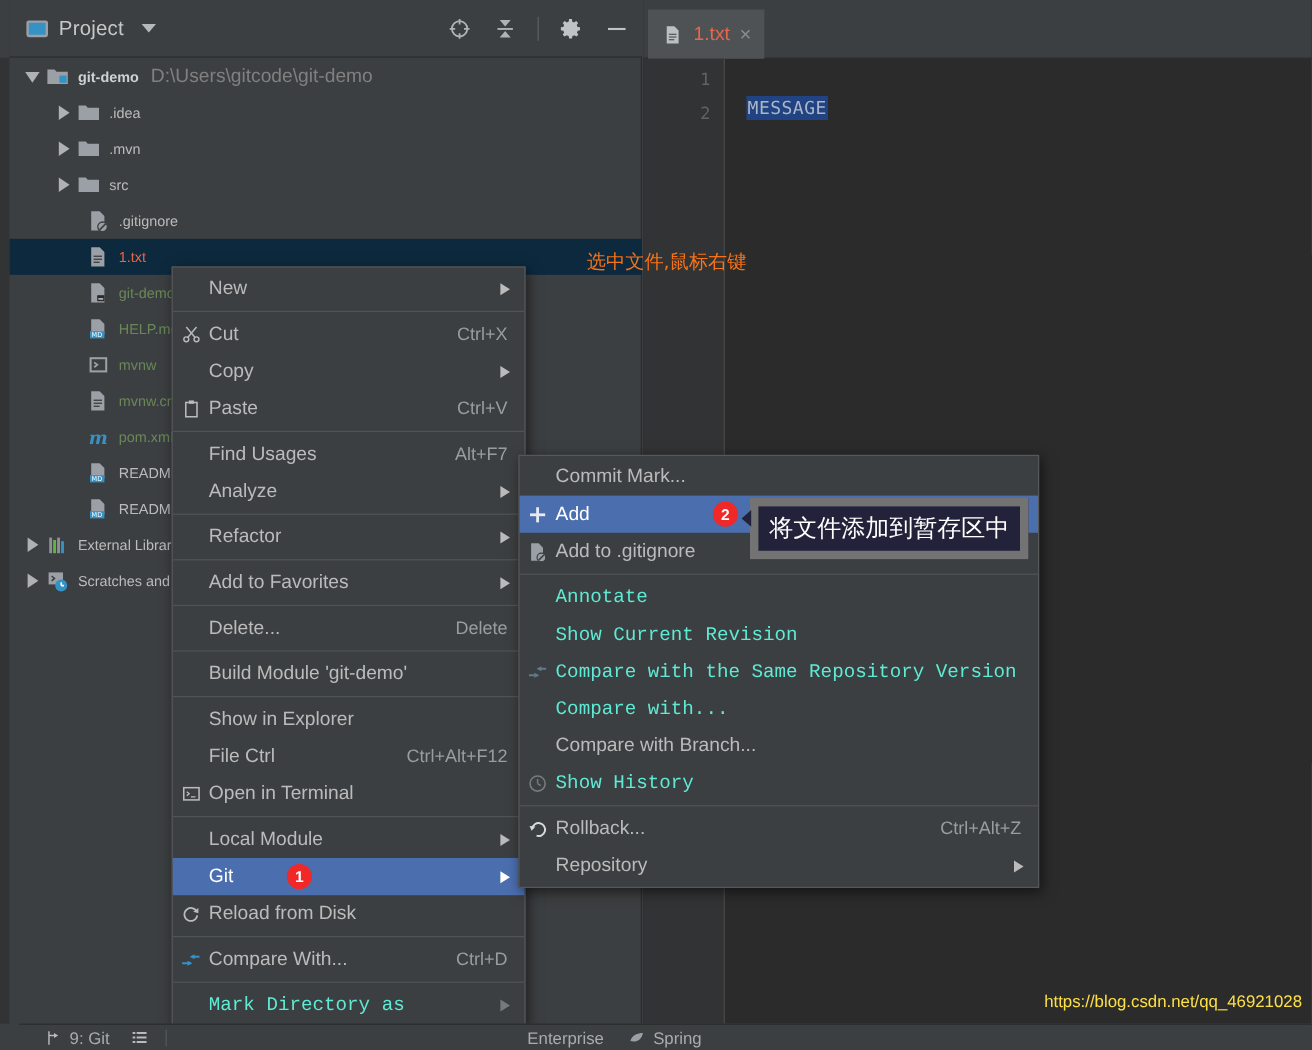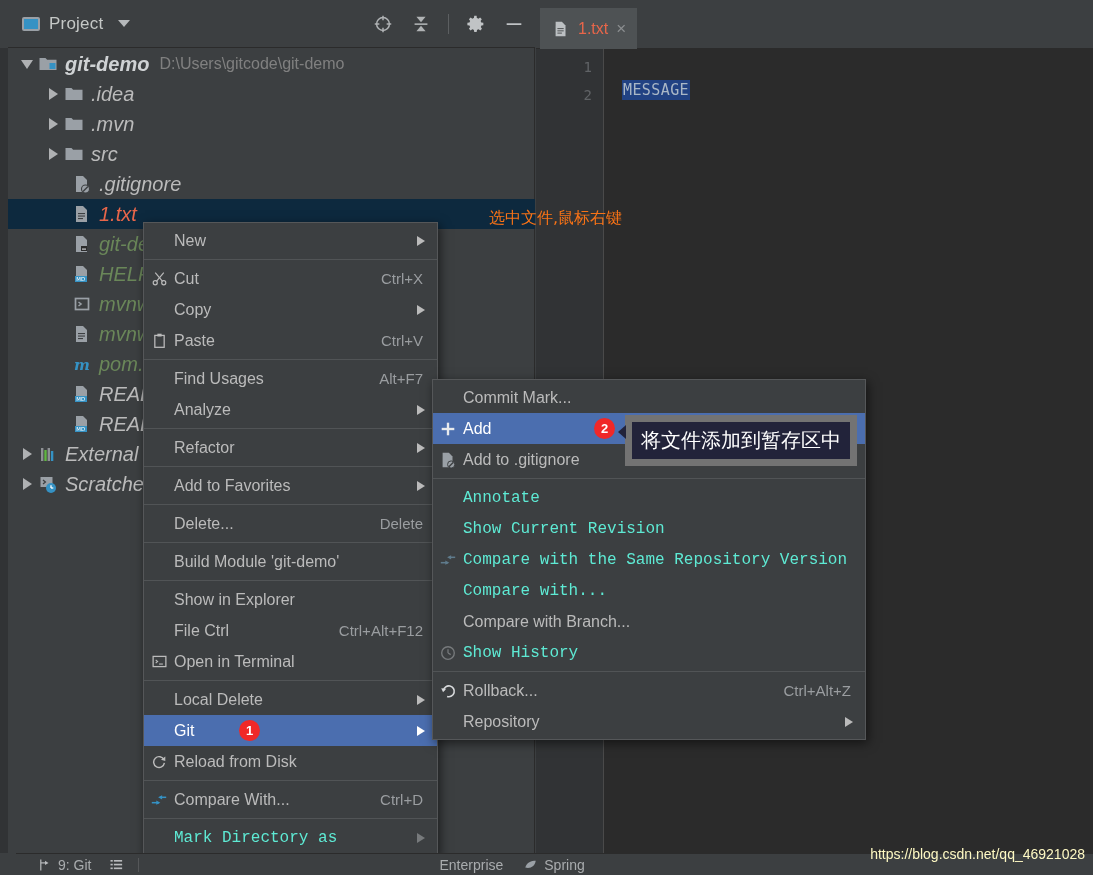--- a/index.html
+++ b/index.html
@@ -65,21 +65,21 @@
     border-top: 6px solid transparent; border-bottom: 6px solid transparent;
     border-left: 9px solid #afb1b3;
   }
   .tri-open {
     width: 0; height: 0; flex: none;
     border-left: 6px solid transparent; border-right: 6px solid transparent;
     border-top: 9px solid #afb1b3;
   }
   .tri-slot { width: 22px; display: flex; align-items: center; justify-content: center; flex: none; }
   .ic { width: 20px; height: 20px; flex: none; margin-right: 7px; }
-  .tnm { font-size: 20px; font-style: italic; }
+  .tnm { font-size: 12px; }
   .tpath { color: #808080; font-size: 16px; margin-left: 10px; }
   .bold { font-weight: bold; color: #cfd2d4; }
   .green { color: #6a8759; }
   .orange { color: #e8664a; }
   .grayn { color: #bbbbbb; }
 
   
   .editor-area {
     position: absolute; left: 536px; top: 0; width: 557px; height: 853px;
     background: #2b2b2b;
@@ -170,22 +170,22 @@
     position: absolute; left: 16px; bottom: 0; width: 1093px; height: 22px;
     background: #3c3f41; border-top: 1px solid #2b2b2b;
     display: flex; align-items: center;
   }
   .sb-item {
     display: flex; align-items: center; gap: 6px;
     font-size: 14px; color: #a9acae; white-space: nowrap;
   }
   .sb-sep { width: 1px; height: 14px; background: #555759; }
   .watermark {
-    position: absolute; right: 8px; top: 846px;
-    font-size: 14px; color: #fef9c3; font-family: "Liberation Sans", sans-serif;
+    position: absolute; right: 8px; top: 826px;
+    font-size: 14px; color: #fde047; font-family: "Liberation Sans", sans-serif;
   }
 </style>
 </head>
 <body>
 
 <div id="root">
 
   <div class="left-rail"></div>
   <div class="left-rail-top"></div>
 
@@ -498,21 +498,21 @@
           <path d="M5.5 8l2.3 2-2.3 2" fill="none" stroke="#bbbbbb" stroke-width="1.3"></path>
           <line x1="9.5" y1="13" x2="14" y2="13" stroke="#bbbbbb" stroke-width="1.3"></line>
         </svg>
       </div>
       <span class="mi-label">Open in Terminal</span>
     </div>
     <div class="msep"></div>
 
     <div class="menu-item">
       <div class="mi-icon"></div>
-      <span class="mi-label">Local Delete</span>
+      <span class="mi-label">Local Module</span>
       <div class="mi-arrow"></div>
     </div>
 
     <div class="menu-item hl">
       <div class="mi-icon"></div>
       <span class="mi-label">Git</span>
       <div class="badge" style="left:95px;top:5px;">1</div>
       <div class="mi-arrow"></div>
     </div>
 

